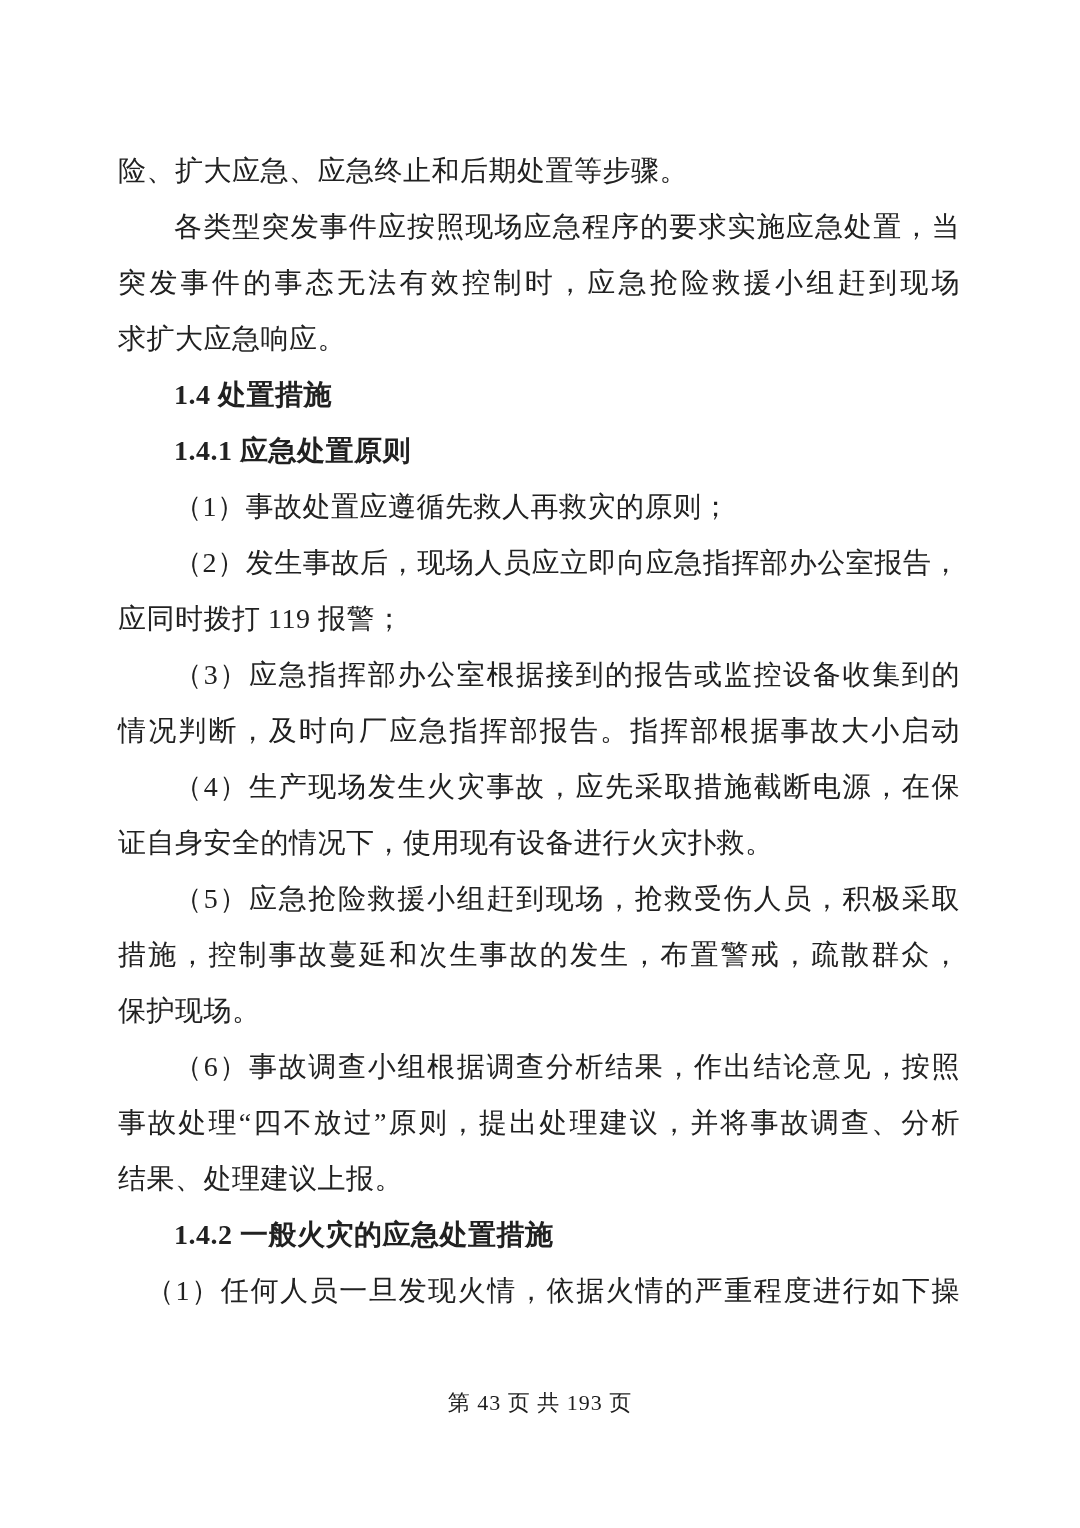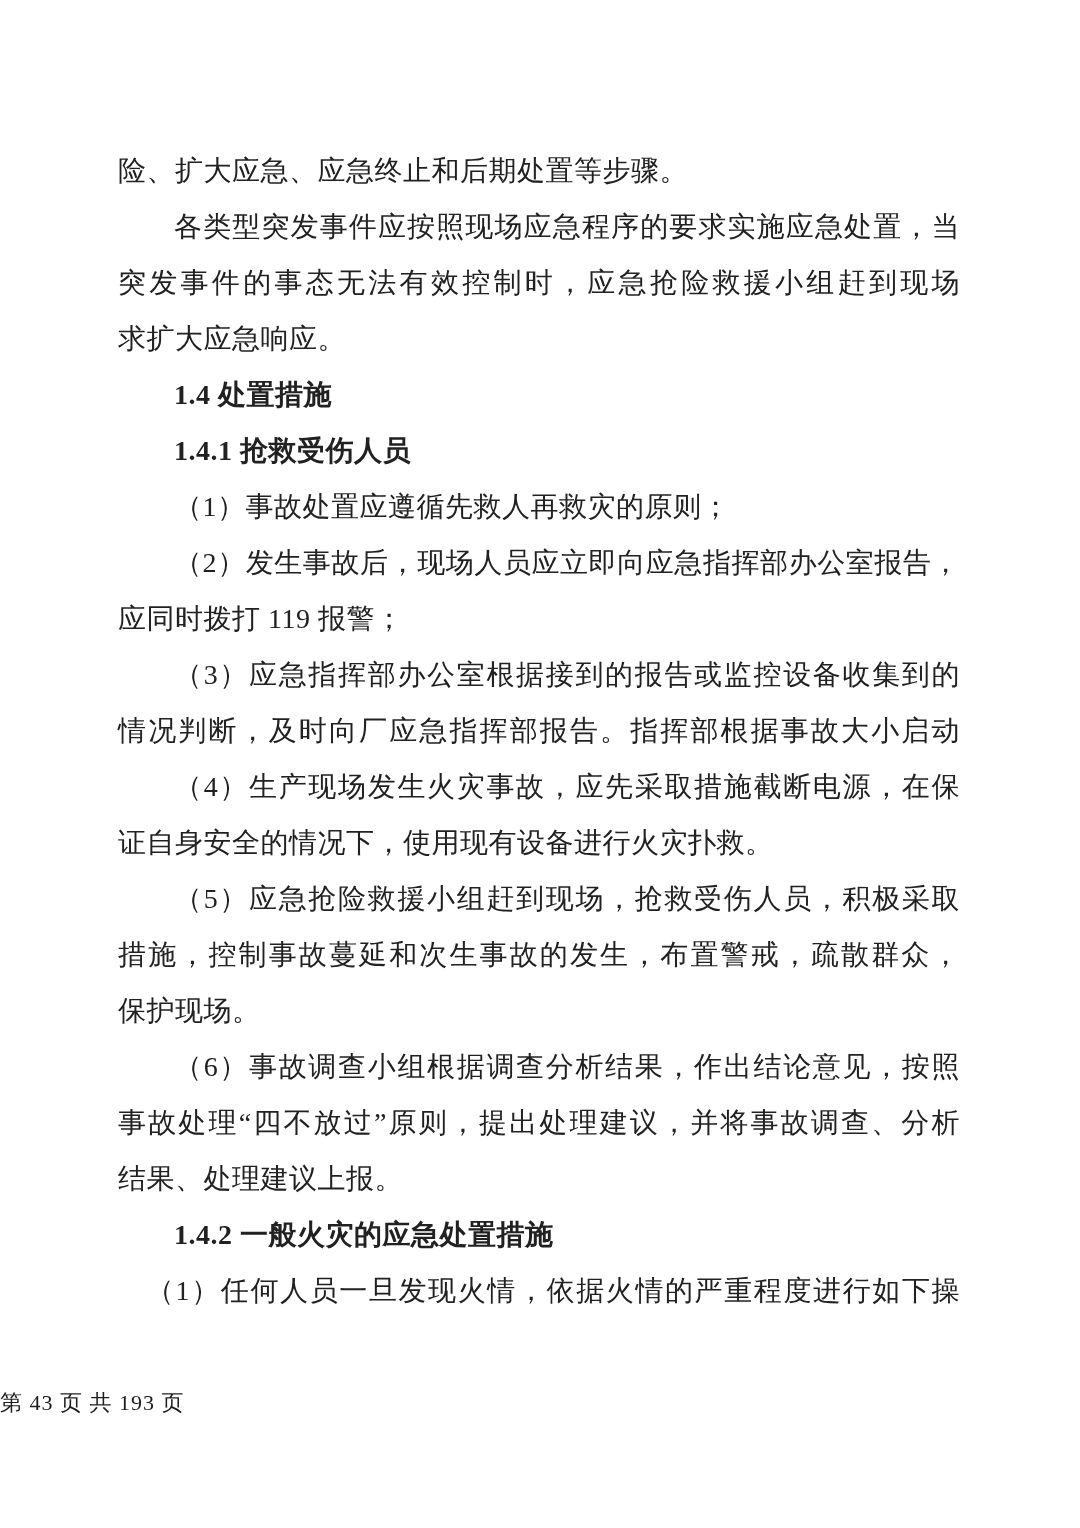--- a/index.html
+++ b/index.html
@@ -37,39 +37,39 @@
     text-align-last: left;
     letter-spacing: 0.5px;
   }
   .ind2 { text-indent: 2em; }
   .ind1 { text-indent: 1em; }
   .footer {
     position: absolute;
     left: 0;
     right: 0;
     top: 1372px;
-    text-align: left;
+    text-align: center;
     font-size: 22px;
     line-height: 30px;
     color: #1c1c1c;
     letter-spacing: 1px;
   }
 </style>
 </head>
 <body>
 
 <div class="page">
 
   <div class="line endp">险、扩大应急、应急终止和后期处置等步骤。</div>
   <div class="line ind2">各类型突发事件应按照现场应急程序的要求实施应急处置，当</div>
   <div class="line">突发事件的事态无法有效控制时，应急抢险救援小组赶到现场</div>
   <div class="line endp">求扩大应急响应。</div>
 
   <div class="line heading ind2">1.4 处置措施</div>
-  <div class="line heading ind2">1.4.1 抢救受伤人员</div>
+  <div class="line heading ind2">1.4.1 应急处置原则</div>
 
   <div class="line endp ind2">（1）事故处置应遵循先救人再救灾的原则；</div>
 
   <div class="line ind2">（2）发生事故后，现场人员应立即向应急指挥部办公室报告，</div>
   <div class="line endp">应同时拨打 119 报警；</div>
 
   <div class="line ind2">（3）应急指挥部办公室根据接到的报告或监控设备收集到的</div>
   <div class="line">情况判断，及时向厂应急指挥部报告。指挥部根据事故大小启动</div>
 
   <div class="line ind2">（4）生产现场发生火灾事故，应先采取措施截断电源，在保</div>

